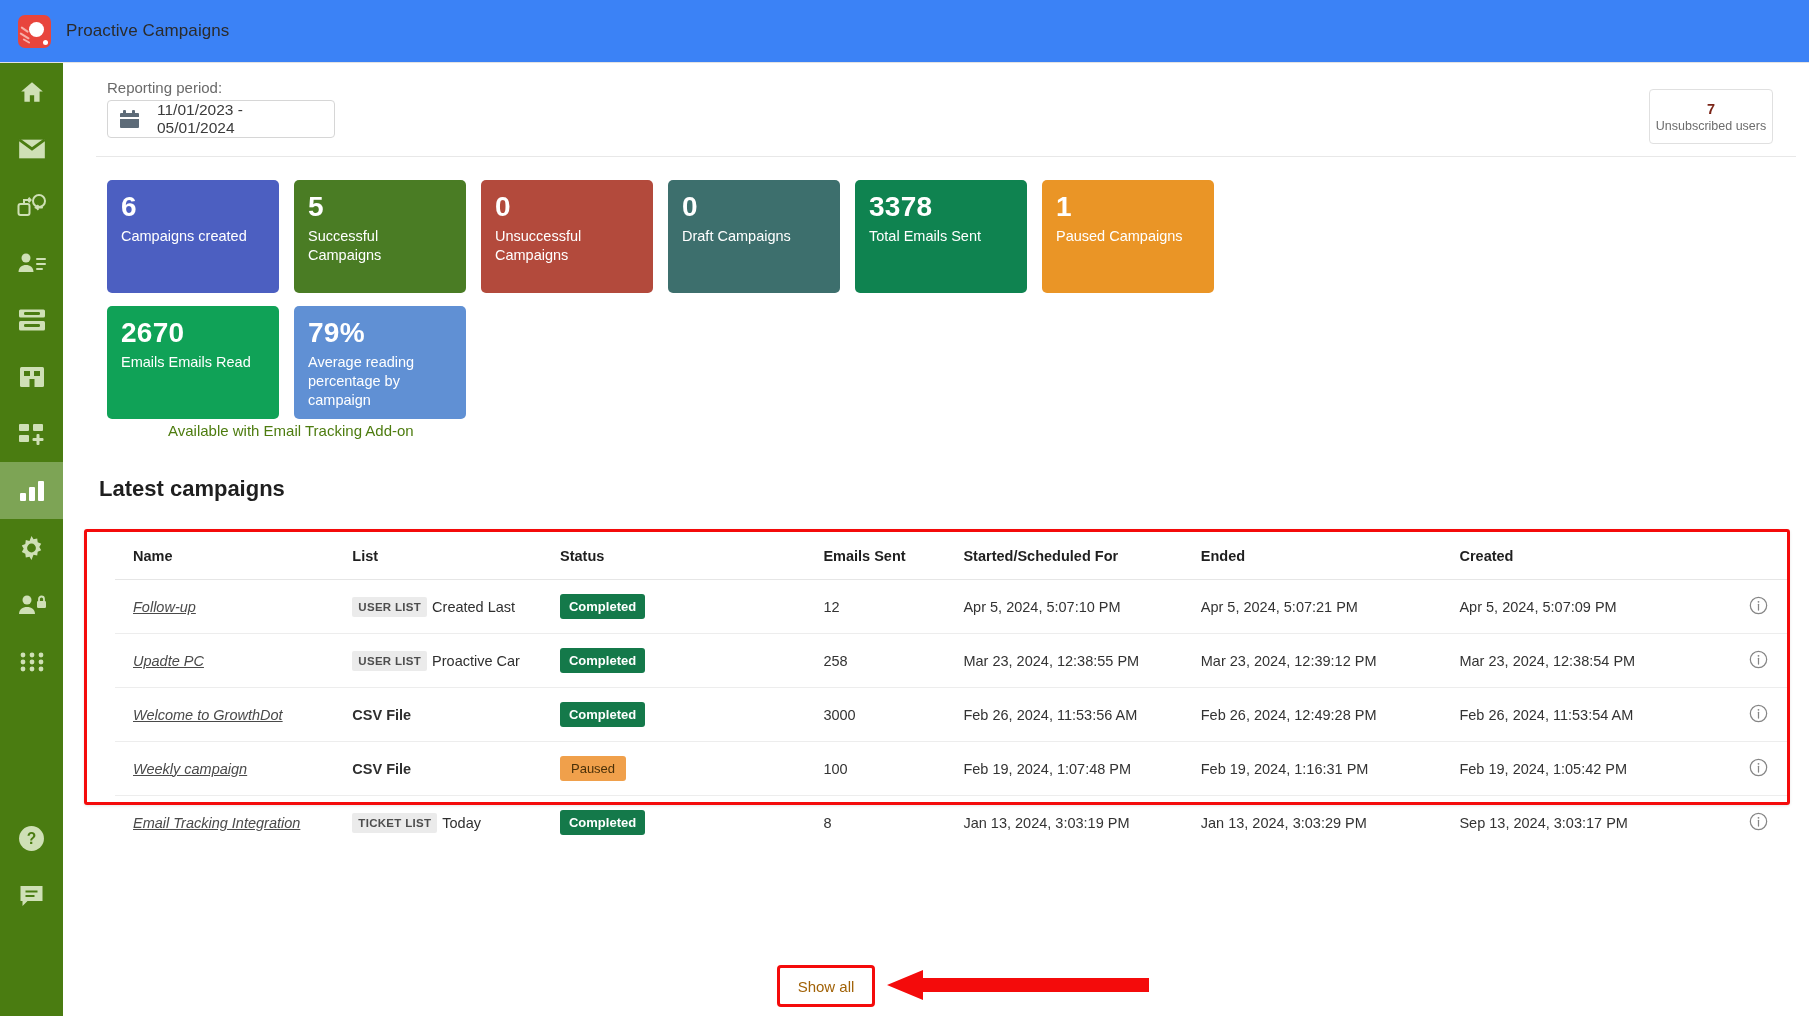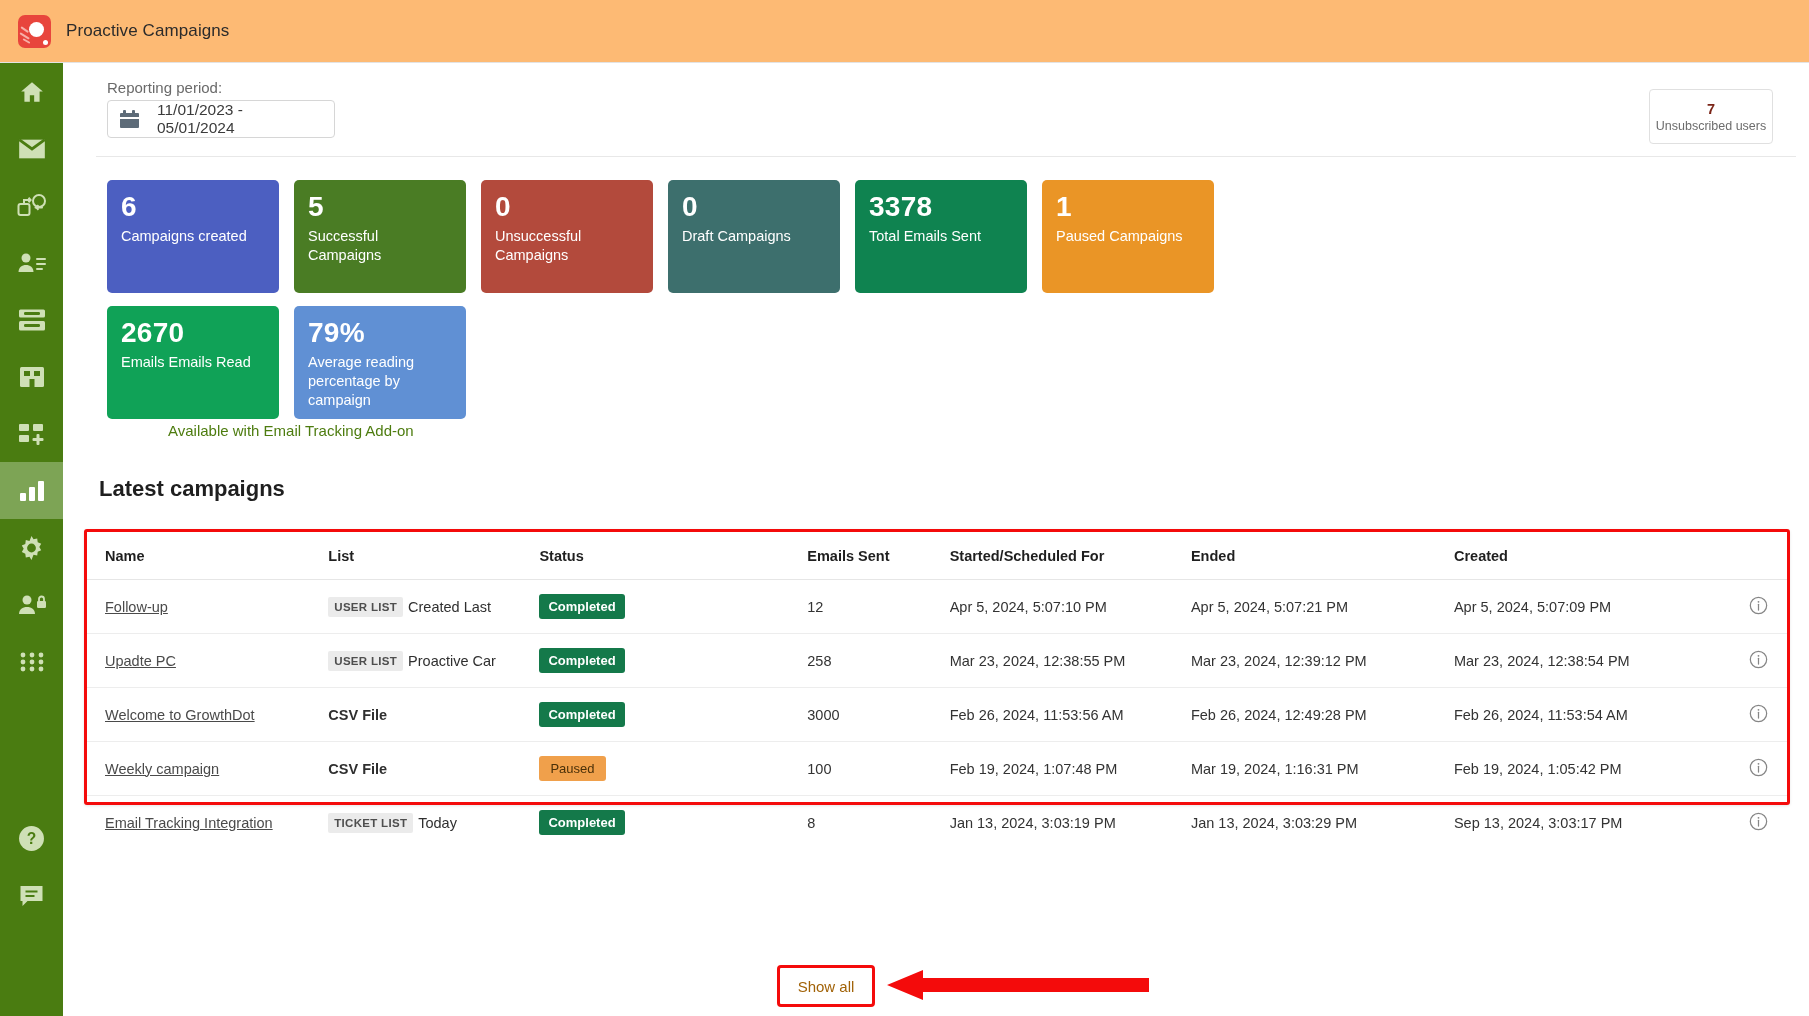--- a/index.html
+++ b/index.html
@@ -7,21 +7,21 @@
     width: 1809px; height: 1016px;
     font-family: "Liberation Sans", sans-serif;
     background: #ffffff;
     overflow: hidden;
   }
   #app { position: relative; width: 1809px; height: 1016px; background:#fff; }
 
   
   .topbar {
     position: absolute; left:0; top:0; width:1809px; height:63px;
-    background:#fdba74; border-bottom:1px solid #e3e3e3;
+    background:#3b82f6; border-bottom:1px solid #e3e3e3;
     display:flex; align-items:center; padding-left:18px; gap:15px;
   }
   .applogo {
     width:33px; height:33px; border-radius:7px; background:#e8453c;
     position:relative; overflow:hidden; flex:none;
   }
   .applogo .ball { position:absolute; width:15px; height:15px; border-radius:50%;
     background:#fff; left:11px; top:7px; }
   .applogo .ray { position:absolute; background:#f7b0a8; height:2px; border-radius:1px;
     transform-origin:left center; }
@@ -91,41 +91,42 @@
 
   
   .section-title {
     position:absolute; left:36px; top:413px; font-size:22px; font-weight:bold; color:#1f1f1f;
   }
 
   .table-wrap {
     position:absolute; left:21px; top:466px; width:1706px; height:276px;
     border:3px solid #f40b0b; border-radius:3px; background:#fff;
     box-shadow:0 1px 3px rgba(0,0,0,.10);
+    padding-left:28px;
   }
   table.camp { width:100%; border-collapse:collapse; table-layout:fixed; }
   table.camp th {
     font-size:14.5px; font-weight:bold; color:#1f1f1f; text-align:left;
     padding:16px 0 15px 0; border-bottom:1px solid #e6e6e6; background:#fff;
   }
   table.camp td {
     font-size:14.5px; color:#333; padding:14px 0; border-bottom:1px solid #ededed;
     vertical-align:middle; overflow:hidden; white-space:nowrap;
   }
   table.camp tr:last-child td { border-bottom:none; }
   .c-name  { width:200px; padding-left:18px !important; }
   .c-list  { width:175px; }
   .c-status{ width:222px; }
   .c-sent  { width:118px; }
   .c-start { width:200px; }
   .c-end   { width:218px; }
   .c-created { width:228px; }
   .c-info  { width:48px; text-align:center; }
 
-  .name-link { color:#4a4a4a; text-decoration:underline; cursor:pointer; }
+  .name-link { color:#4a4a4a; text-decoration:underline; cursor:pointer;font-style:italic; }
   .list-cell { display:flex; align-items:center; gap:5px; }
   .list-tag {
     background:#ebebeb; color:#4e4e4e; font-size:11.5px; font-weight:600;
     letter-spacing:.3px; padding:4px 6px; border-radius:2px; flex:none;
   }
   .list-name { font-size:14.5px; color:#2f2f2f; overflow:hidden; text-overflow:clip; }
   .list-name.bold { font-weight:bold; }
   .badge {
     display:inline-block; font-size:13px; font-weight:bold; color:#fff;
     padding:5px 9px; border-radius:3px;
@@ -465,21 +466,21 @@
             <td class="c-list">
               <span class="list-cell">
                 <span class="list-name bold">CSV File</span>
               </span>
             </td>
             <td class="c-status">
               <span class="badge paused">Paused</span>
             </td>
             <td class="c-sent">100</td>
             <td class="c-start">Feb 19, 2024, 1:07:48 PM</td>
-            <td class="c-end">Mar 19, 2024, 1:16:31 PM</td>
+            <td class="c-end">Feb 19, 2024, 1:16:31 PM</td>
             <td class="c-created">Feb 19, 2024, 1:05:42 PM</td>
             <td class="c-info">
               <span class="info-ic">
                 <svg width="19" height="19" viewBox="0 0 20 20" fill="none" stroke="#868686" stroke-width="1.3">
                   <circle cx="10" cy="10" r="8.6"></circle>
                     <circle cx="10" cy="6.1" r=".95" fill="#868686" stroke="none"></circle>
                   <path d="M10 8.8v6" stroke-linecap="round"></path>
                 </svg>
               </span>
             </td>

